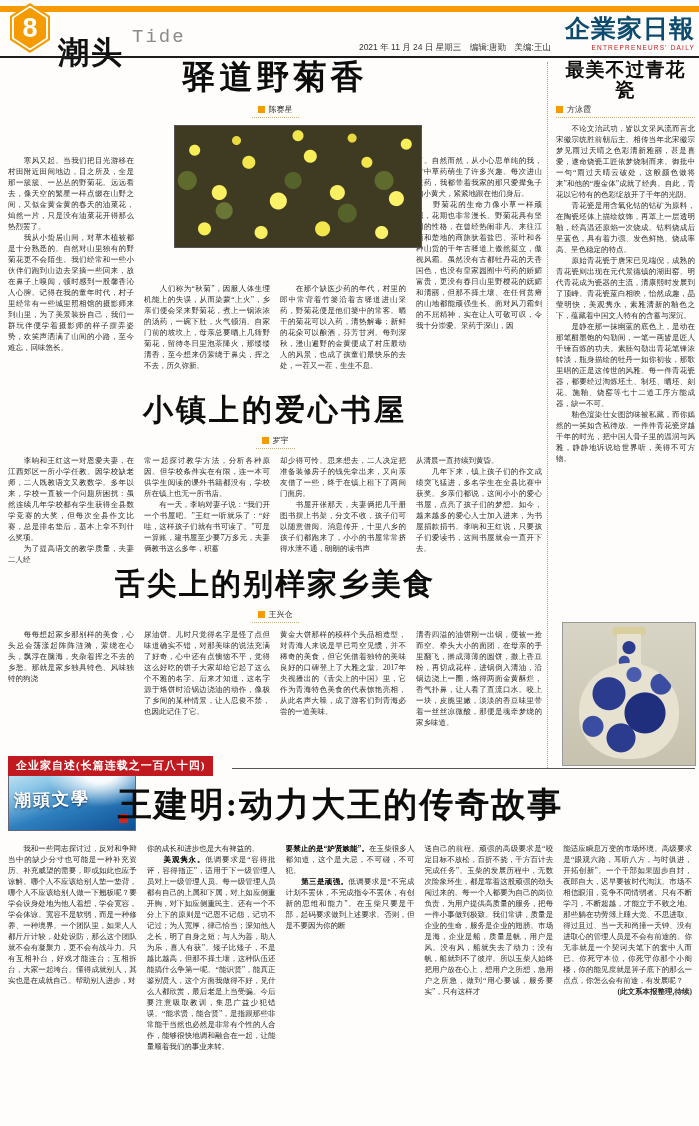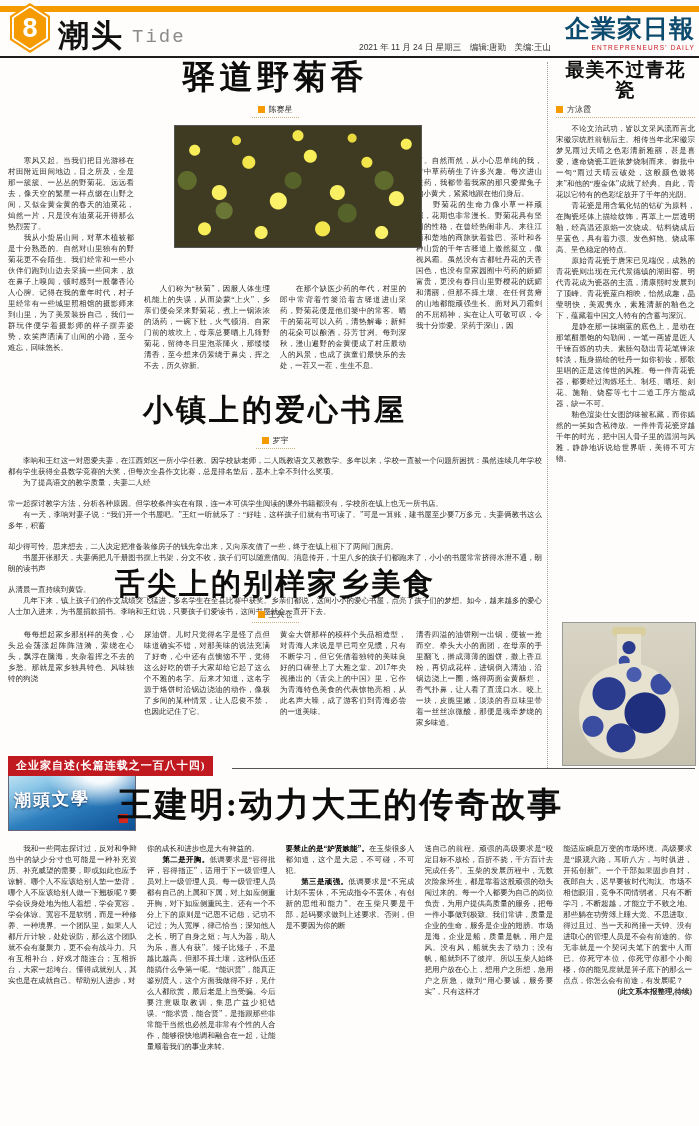--- a/index.html
+++ b/index.html
@@ -7,21 +7,21 @@
         font-family:"Liberation Serif","DejaVu Serif",serif;color:#222;}
   
   .top-bar{position:absolute;left:0;top:6px;width:699px;height:6px;background:#f59b00;}
   .hex{position:absolute;left:10px;top:3px;width:40px;height:50px;}
   .hex .h1,.hex .h2,.hex .h3{position:absolute;inset:0;clip-path:polygon(50% 0,100% 26%,100% 74%,50% 100%,0 74%,0 26%);}
   .hex .h1{background:#f59b00;}
   .hex .h2{background:#fff;transform:scale(.9);}
   .hex .h3{background:#f59b00;transform:scale(.82);}
   .hex .num{position:absolute;inset:0;display:flex;align-items:center;justify-content:center;
             color:#fff;font-size:27px;font-weight:bold;font-family:"Liberation Sans",sans-serif;}
-  .sec-cn{position:absolute;left:58px;top:15px;font-size:31px;font-weight:bold;color:#111;letter-spacing:2px;text-align:right;}
+  .sec-cn{position:absolute;left:58px;top:32px;font-size:31px;font-weight:bold;color:#111;letter-spacing:2px;text-align:right;}
   .sec-en{position:absolute;left:132px;top:26px;font-size:19px;color:#8a8a8a;font-family:Liberation Mono, monospace;letter-spacing:2px;}
   .date-line{position:absolute;right:148px;top:42px;font-size:8.5px;color:#333;font-family:"Liberation Sans",sans-serif;}
   .masthead-cn{position:absolute;right:4px;top:12px;font-size:25px;font-weight:bold;color:#0c4a6e;letter-spacing:1px;}
   .masthead-en{position:absolute;right:4px;top:44px;font-size:6.5px;color:#c8161d;letter-spacing:1.2px;font-family:"Liberation Sans",sans-serif;}
   .head-rule{position:absolute;left:0;top:56px;width:699px;height:2px;background:#1c1c1c;}
   
   .atitle{font-weight:bold;color:#0d0d0d;text-align:center;line-height:1.05;}
   .byline{display:block;text-align:center;margin:3px auto 0;}
   .byline .inner{display:inline-block;border-bottom:1px dotted #c9b27d;padding:0 6px 2px;font-size:8px;color:#333;}
   .bysq{display:inline-block;width:7px;height:7px;background:#f59b00;margin-right:4px;vertical-align:-1px;}
@@ -77,21 +77,21 @@
     background-image:
       radial-gradient(circle at 30% 32%,#2b3c8f 0 16px,transparent 17px),
       radial-gradient(circle at 66% 52%,#1f2f7d 0 20px,transparent 21px),
       radial-gradient(circle at 42% 78%,#2b3c8f 0 14px,transparent 15px),
       radial-gradient(circle at 82% 22%,#3a4da0 0 10px,transparent 11px),
       radial-gradient(circle at 14% 66%,#3a4da0 0 10px,transparent 11px),
       radial-gradient(circle at 55% 12%,#4a5cae 0 7px,transparent 8px);}
   
   #a3{position:absolute;left:8px;top:394px;width:534px;}
   #a3 .atitle{font-size:30px;letter-spacing:3px;}
-  #a3-body{margin-top:6px;display:flex;gap:10px;flex-direction:column;}
+  #a3-body{margin-top:6px;display:flex;gap:10px;}
   #a3-body .col{flex:1;height:116px;}
   
   #a4{position:absolute;left:8px;top:568px;width:534px;}
   #a4 .atitle{font-size:30px;letter-spacing:2px;}
   #a4-body{margin-top:6px;display:flex;gap:10px;}
   #a4-body .col,#a4-body .colwrap{flex:1;height:130px;}
   .food-c1-text{height:58px;overflow:hidden;}
   .literary-logo{position:relative;margin-top:4px;width:100%;height:66px;border:1px solid #667;
     background:linear-gradient(160deg,#d9eef8 0%,#8ec8e8 28%,#2e7fbe 58%,#0d4f93 100%);overflow:hidden;}
   .literary-logo .foam{position:absolute;left:0;top:0;width:100%;height:100%;
@@ -188,31 +188,31 @@
     <div id="a4-body">
       <div class="colwrap">
         <div class="col food-c1-text">　　每每想起家乡那别样的美食，心头总会荡漾起阵阵涟漪，萦绕在心头，飘浮在脑海，夹杂着挥之不去的乡愁。那就是家乡独具特色、风味独特的狗浇</div>
         <div class="literary-logo">
           <div class="foam"></div>
           <span class="callig">潮頭文學</span>
           <span class="seal"></span>
         </div>
       </div>
       <div class="col">尿油饼。儿时只觉得名字是怪了点但味道确实不错，对那美味的说法充满了好奇，心中还有点懊恼不平，觉得这么好吃的饼子大家却给它起了这么个不雅的名字。后来才知道，这名字源于烙饼时沿锅边浇油的动作，像极了乡间的某种情景，让人忍俊不禁，也因此记住了它。</div>
-      <div class="col">黄金大饼那样的模样个头品相造型，对青海人来说是早已司空见惯，只有不断学习，但它凭借着独特的美味良好的口碑登上了大雅之堂。2017年央视播出的《舌尖上的中国》里，它作为青海特色美食的代表惊艳亮相，从此名声大噪，成了游客们到青海必尝的一道美味。</div>
+      <div class="col">黄金大饼那样的模样个头品相造型，对青海人来说是早已司空见惯，并不稀奇的美食，但它凭借着独特的美味良好的口碑登上了大雅之堂。2017年央视播出的《舌尖上的中国》里，它作为青海特色美食的代表惊艳亮相，从此名声大噪，成了游客们到青海必尝的一道美味。</div>
       <div class="col">清香四溢的油饼刚一出锅，便被一抢而空。拳头大小的面团，在母亲的手里翻飞，擀成薄薄的圆饼，撒上香豆粉，再切成花样，进锅倒入清油，沿锅边浇上一圈，烙得两面金黄酥烂，香气扑鼻，让人看了直流口水。咬上一块，皮脆里嫩，淡淡的香豆味里带着一丝丝凉微酸，那便是魂牵梦绕的家乡味道。</div>
     </div>
   </div>
 
   <div id="hr-serial"></div>
   <div id="banner">企业家自述(长篇连载之一百八十四)</div>
   <div id="a5-title">王建明:动力大王的传奇故事</div>
   <div id="a5-body">
     <div class="col">　　我和一些同志探讨过，反对和争辩当中的缺少分寸也可能是一种补充资历、补充威望的需要，即或如此也应予谅解。哪个人不应该给别人垫一垫背，哪个人不应该给别人做一下翘板呢？要学会设身处地为他人着想，学会宽容，学会体谅。宽容不是软弱，而是一种修养、一种境界。一个团队里，如果人人都斤斤计较，处处设防，那么这个团队就不会有凝聚力，更不会有战斗力。只有互相补台，好戏才能连台；互相拆台，大家一起垮台。懂得成就别人，其实也是在成就自己。帮助别人进步，对</div>
     <div class="col"><span>你的成长和进步也是大有裨益的。
-　　</span><span class="b">第二是开胸。</span><span>低调要求是“容得批评，容得指正”，适用于下一级管理人员对上一级管理人员。每一级管理人员都有自己的上属和下属，对上如应侧重开胸，对下如应侧重民主。还有一个不分上下的原则是“记恩不记怨，记功不记过；为人宽厚，律己恰当；深知他人之长，明了自身之短；与人为善，助人为乐，喜人有获”。矮子比矮子，不是越比越高，但那不择土壤，这种队伍还能搞什么争第一呢。“能识贤”，能真正鉴别贤人，这个方面我做得不好，见什么人都欣赏，最后老是上当受骗。今后要注意吸取教训，集思广益少犯错误。“能求贤，能合贤”，是指跟那些非常能干当然也必然是非常有个性的人合作，能够很快地调和融合在一起，让能量顺着我们的事业来转。</span></div>
+　　</span><span class="b">美观隽永。</span><span>低调要求是“容得批评，容得指正”，适用于下一级管理人员对上一级管理人员。每一级管理人员都有自己的上属和下属，对上如应侧重开胸，对下如应侧重民主。还有一个不分上下的原则是“记恩不记怨，记功不记过；为人宽厚，律己恰当；深知他人之长，明了自身之短；与人为善，助人为乐，喜人有获”。矮子比矮子，不是越比越高，但那不择土壤，这种队伍还能搞什么争第一呢。“能识贤”，能真正鉴别贤人，这个方面我做得不好，见什么人都欣赏，最后老是上当受骗。今后要注意吸取教训，集思广益少犯错误。“能求贤，能合贤”，是指跟那些非常能干当然也必然是非常有个性的人合作，能够很快地调和融合在一起，让能量顺着我们的事业来转。</span></div>
     <div class="col"><span class="b">要禁止的是“妒贤嫉能”。</span><span>在玉柴很多人都知道，这个是大忌，不可碰，不可犯。
 　　</span><span class="b">第三是顽强。</span><span>低调要求是“不完成计划不罢休，不完成指令不罢休，有创新的思维和能力”。在玉柴只要是干部，起码要求做到上述要求。否则，但是不要因为你的断</span></div>
     <div class="col">送自己的前程。顽强的高级要求是“咬定目标不放松，百折不挠，千方百计去完成任务”。玉柴的发展历程中，无数次险象环生，都是靠着这股顽强的劲头闯过来的。每一个人都要为自己的岗位负责，为用户提供高质量的服务，把每一件小事做到极致。我们常讲，质量是企业的生命，服务是企业的翅膀。市场是海，企业是船，质量是帆，用户是风。没有风，船就失去了动力；没有帆，船就到不了彼岸。所以玉柴人始终把用户放在心上，想用户之所想，急用户之所急，做到“用心要诚，服务要实”，只有这样才</div>
     <div class="col"><span>能适应瞬息万变的市场环境。高级要求是“眼观六路，耳听八方，与时俱进，开拓创新”。一个干部如果固步自封，夜郎自大，迟早要被时代淘汰。市场不相信眼泪，竞争不同情弱者。只有不断学习，不断超越，才能立于不败之地。那些躺在功劳簿上睡大觉、不思进取、得过且过、当一天和尚撞一天钟、没有进取心的管理人员是不会有前途的。你无非就是一个契诃夫笔下的套中人而已。你死守本位，你死守你那个小阁楼，你的能见度就是箅子底下的那么一点点，你怎么会有前途，有发展呢？</span><span class="footnote">(此文系本报整理,待续)</span></div>
   </div>
 
 </div>
 
 </body></html>

